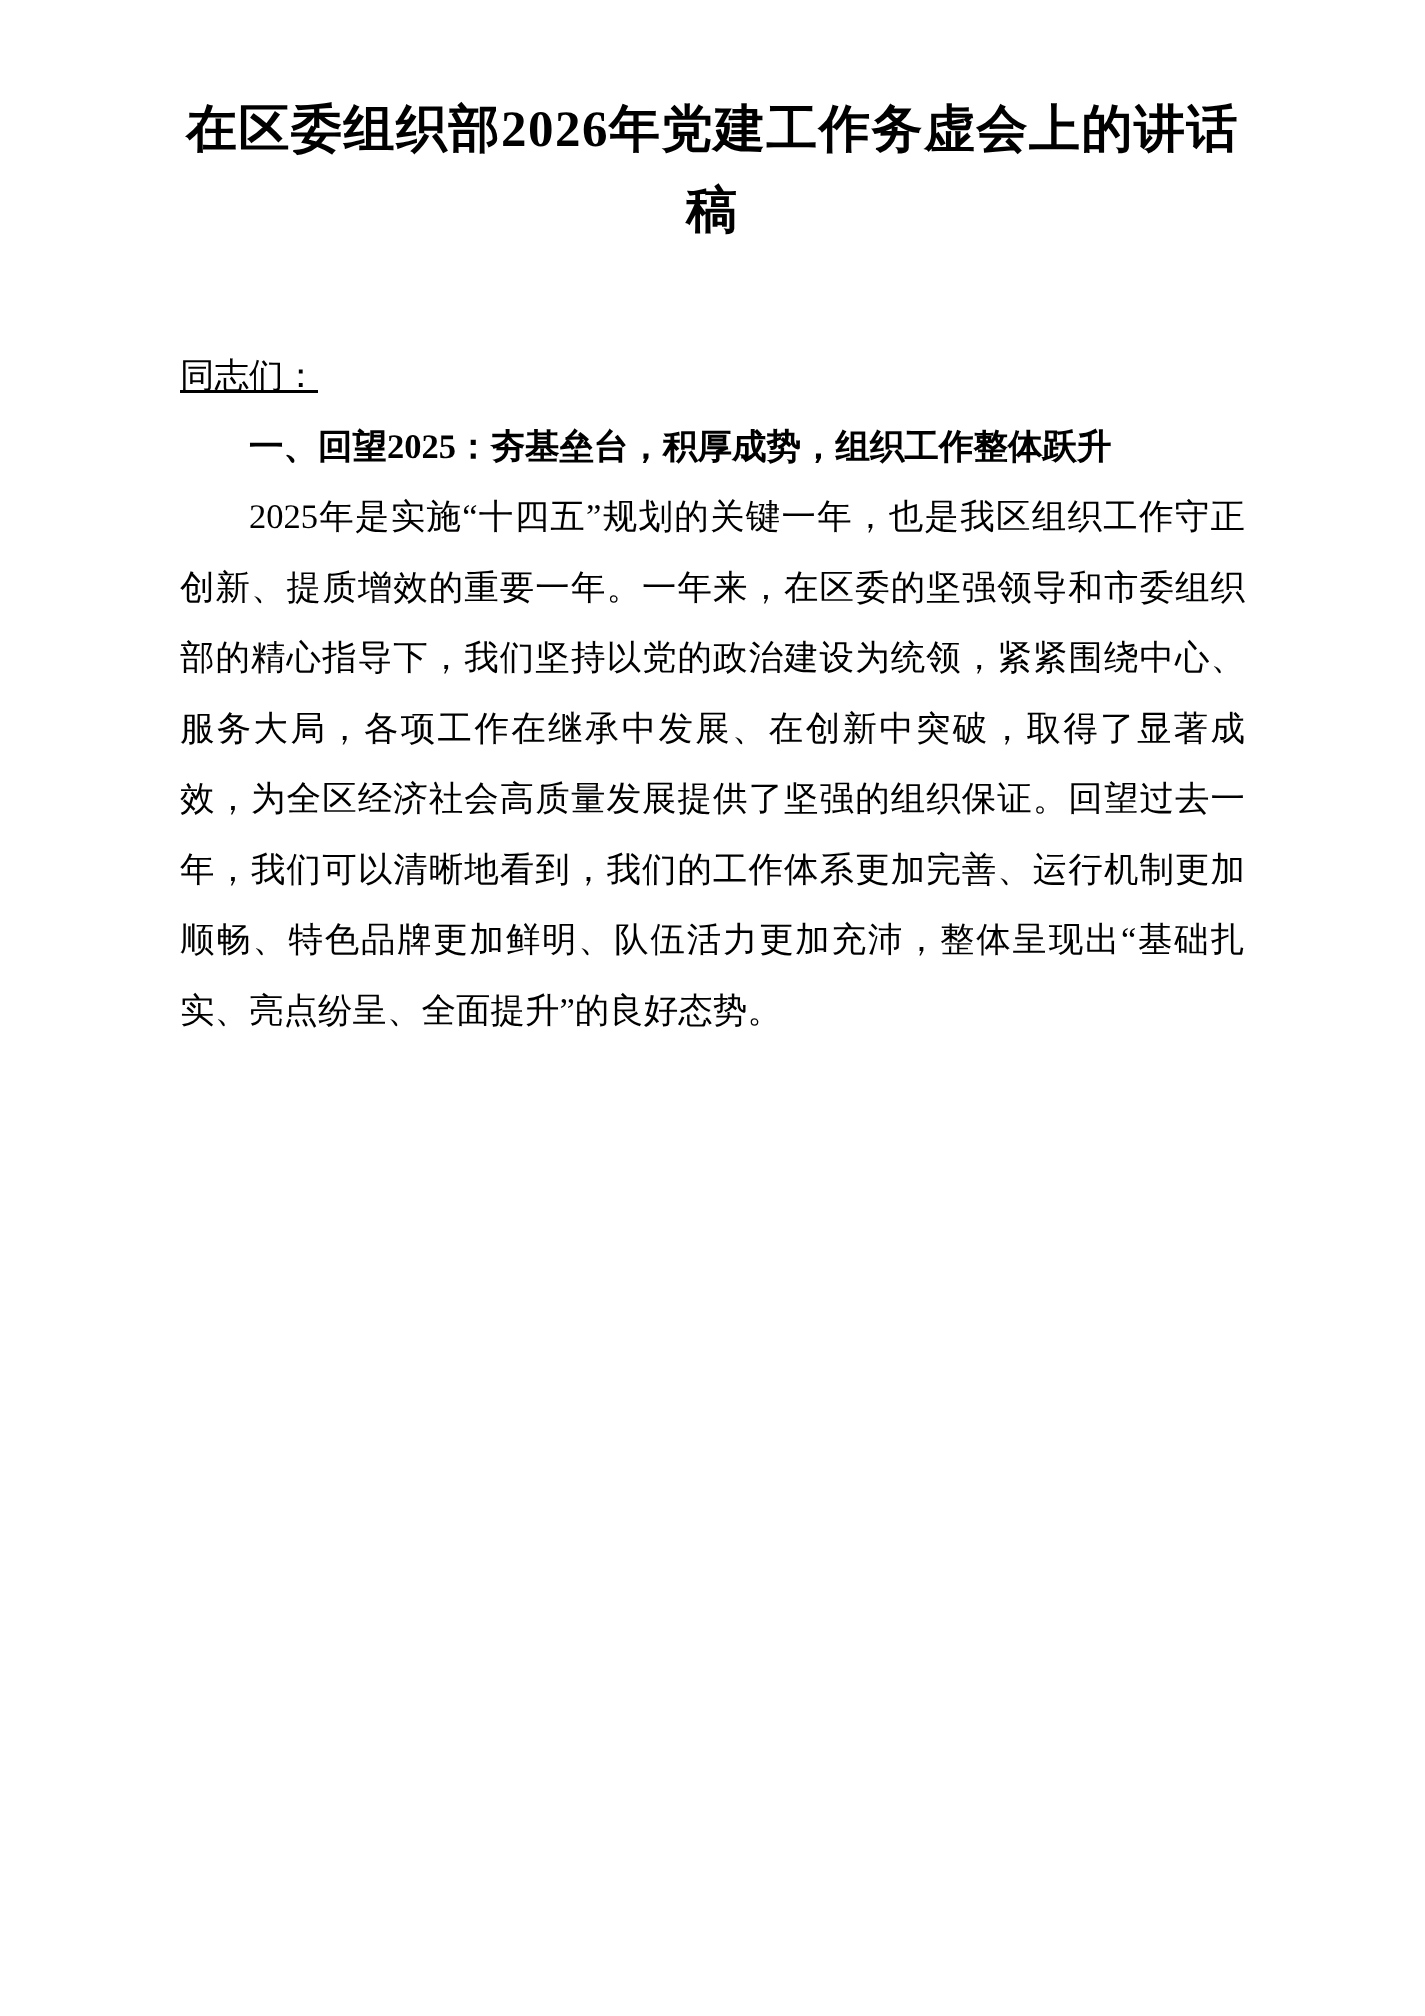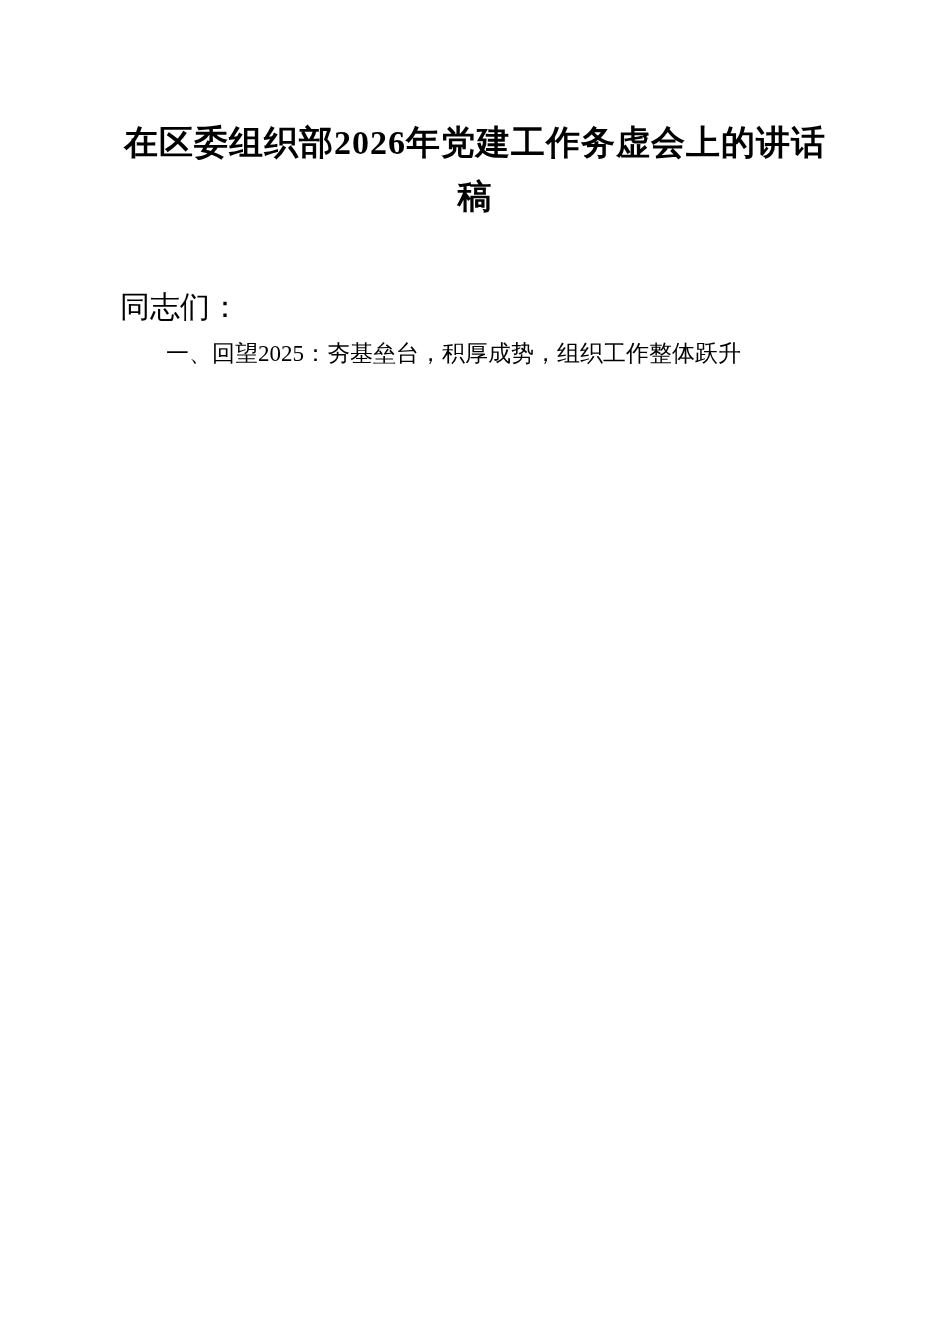--- a/index.html
+++ b/index.html
@@ -11,62 +11,64 @@
     width: 950px;
     min-height: 1344px;
     font-family: "Liberation Serif", "DejaVu Serif", serif;
     color: #000000;
     -webkit-font-smoothing: antialiased;
   }
   .page {
     box-sizing: border-box;
     width: 950px;
     min-height: 1344px;
-    padding: 116px 120px 60px 120px;
+    padding: 60px 120px 60px 120px;
     background: #ffffff;
   }
   .doc-title {
     font-size: 34px;
     font-weight: 700;
     text-align: center;
     line-height: 1.6;
     margin: 0 0 58px 0;
     letter-spacing: 1px;
     font-family: "Liberation Serif", "DejaVu Serif", serif;
   }
   .salutation {
-    font-size: 30px;
+    font-size: 23px;
     line-height: 47px;
     margin: 0;
     text-indent: 0;
+    text-decoration: underline;
   }
   .body-para {
     font-size: 23px;
     line-height: 47px;
     margin: 0;
     text-indent: 2em;
     text-align: justify;
     text-justify: inter-ideograph;
     word-break: break-all;
   }
   .section-heading {
     font-size: 23px;
     line-height: 47px;
     margin: 0;
     text-indent: 2em;
-    font-weight: 400;
+    font-weight: 700;
     text-align: justify;
   }
 </style>
 </head>
 <body>
 
 <div class="page">
 
   <h1 class="doc-title">在区委组织部2026年党建工作务虚会上的讲话稿</h1>
 
   <p class="salutation">同志们：</p>
 
 
   <h2 class="section-heading">一、回望2025：夯基垒台，积厚成势，组织工作整体跃升</h2>
 
+  <p class="body-para">2025年是实施“十四五”规划的关键一年，也是我区组织工作守正创新、提质增效的重要一年。一年来，在区委的坚强领导和市委组织部的精心指导下，我们坚持以党的政治建设为统领，紧紧围绕中心、服务大局，各项工作在继承中发展、在创新中突破，取得了显著成效，为全区经济社会高质量发展提供了坚强的组织保证。回望过去一年，我们可以清晰地看到，我们的工作体系更加完善、运行机制更加顺畅、特色品牌更加鲜明、队伍活力更加充沛，整体呈现出“基础扎实、亮点纷呈、全面提升”的良好态势。</p>
 
 </div>
 
 </body></html>

